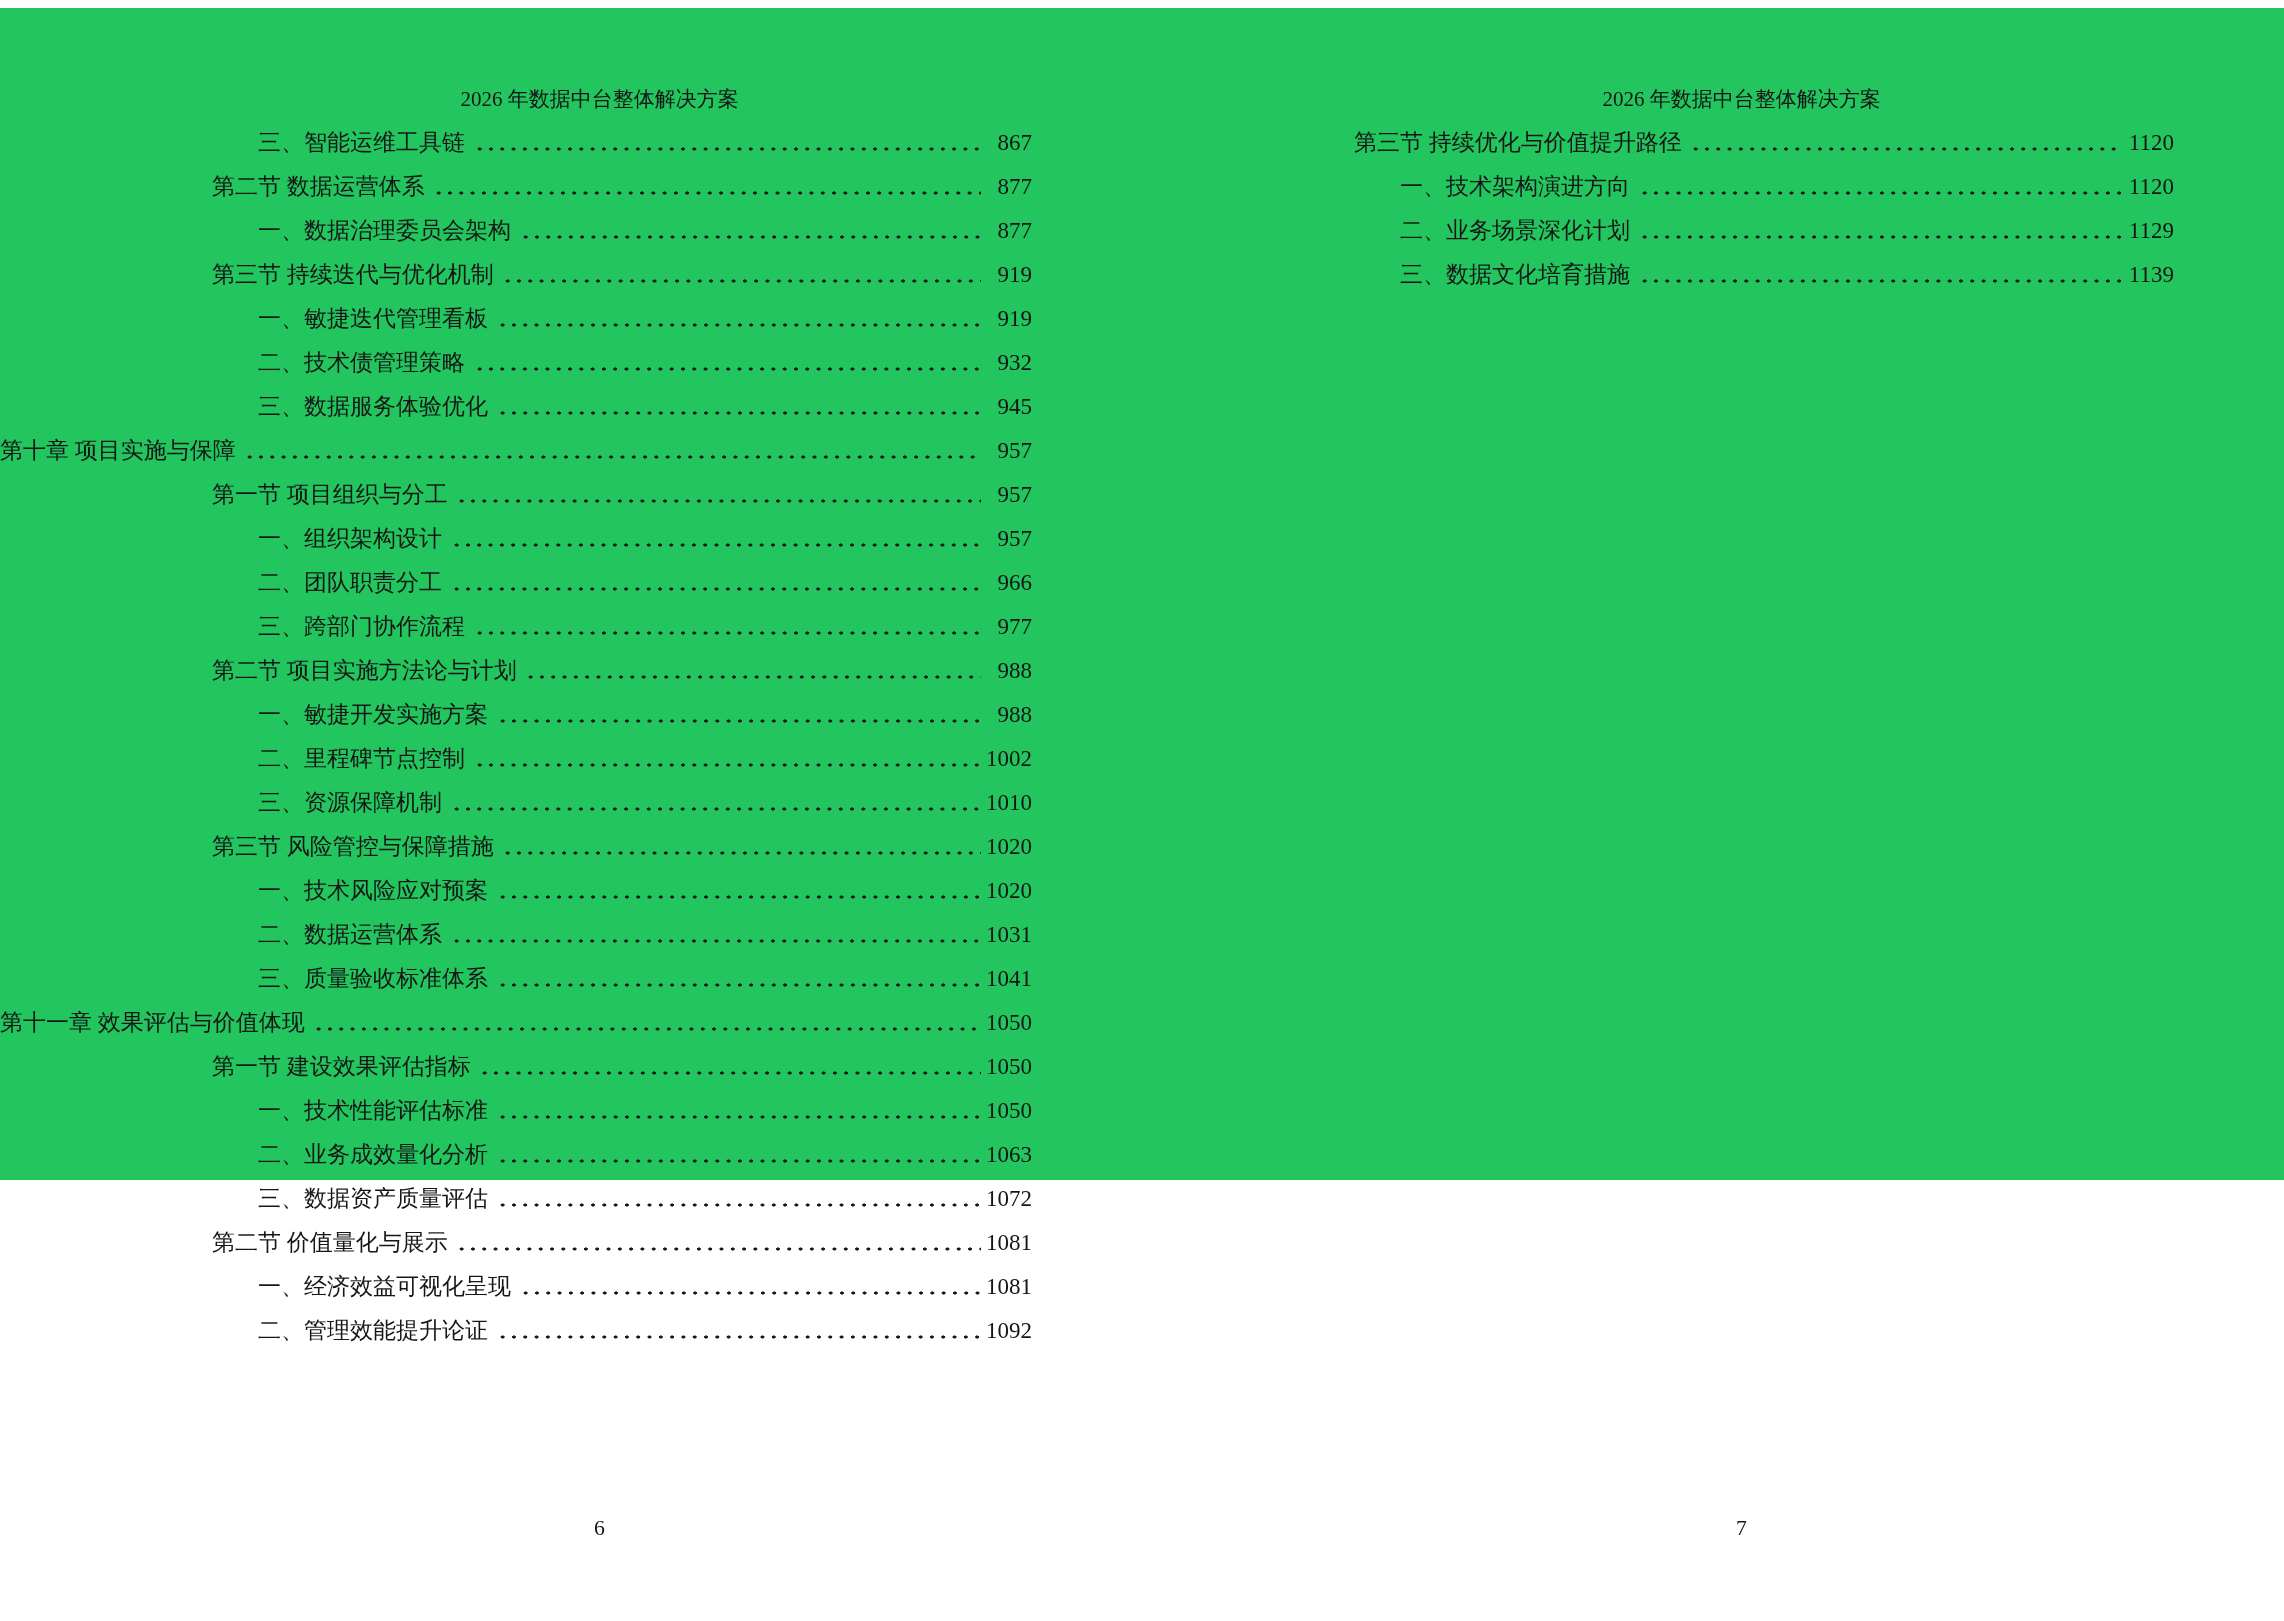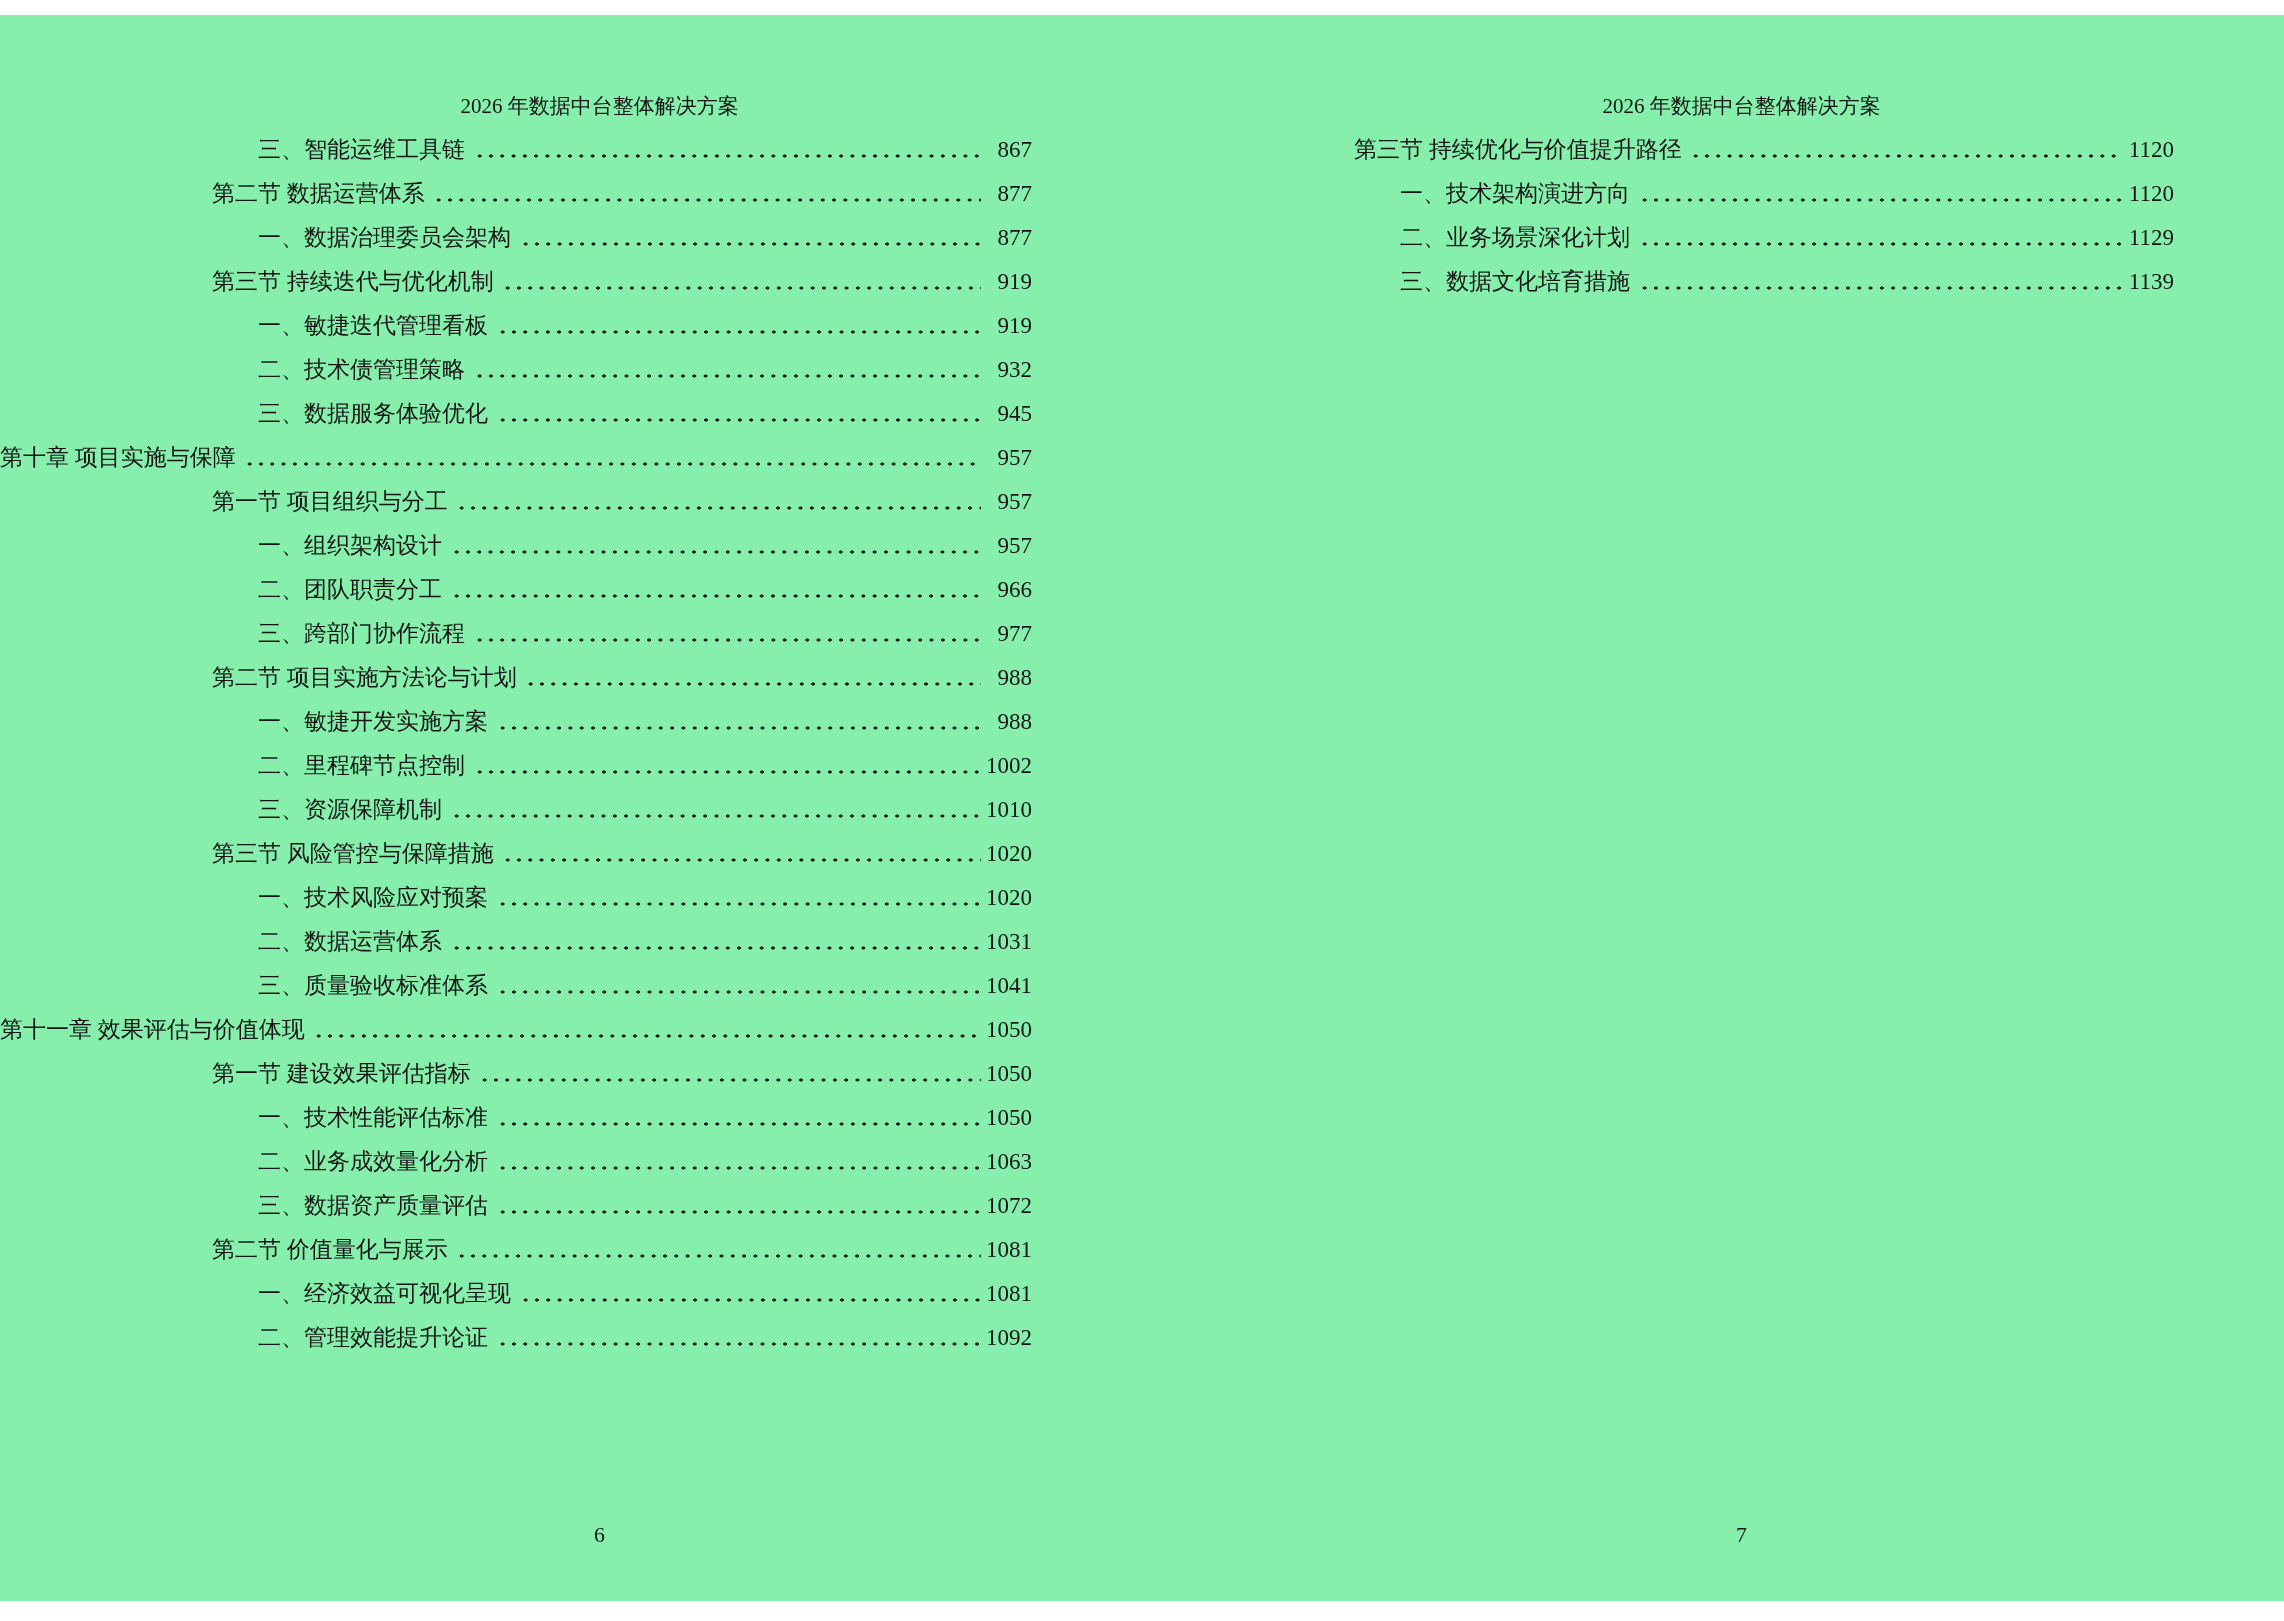--- a/index.html
+++ b/index.html
@@ -8,24 +8,24 @@
     height: 1622px;
     position: relative;
     background: #ffffff;
     overflow: hidden;
     font-family: "Liberation Serif", "DejaVu Serif", serif;
     color: #161616;
   }
   .spread { position: absolute; inset: 0; }
   .page {
     position: absolute;
-    top: 15px;
+    top: 8px;
     width: 1142px;
-    height: 1586px;
-    background: #86efac;
+    height: 1172px;
+    background: #22c55e;
   }
   #page-0 { left: 0; }
   #page-1 { left: 1142px; }
 
   .page-header {
     position: absolute;
     top: 80px;
     left: 166px;
     width: 867px;
     text-align: center;

